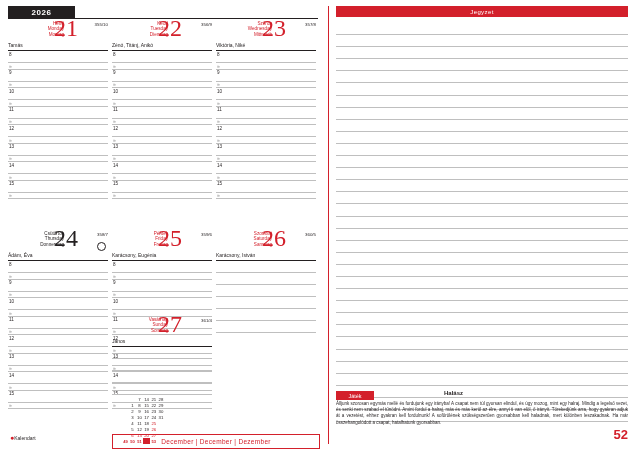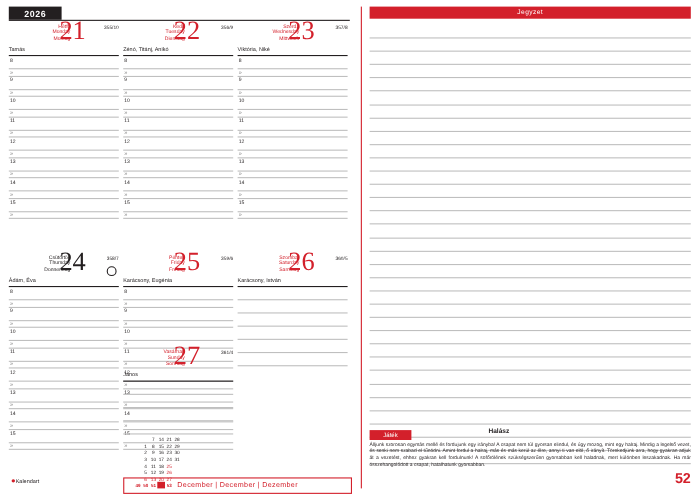--- a/index.html
+++ b/index.html
@@ -11,21 +11,21 @@
     overflow:hidden;
     position:relative;
   }
   .page{position:relative;width:636px;height:450px;}
 
   
   .left{
     position:absolute;left:8px;top:6px;width:310px;height:438px;
   }
   .year-box{
-    position:absolute;left:0;top:0;width:48px;height:12px;
+    position:absolute;left:0;top:0;width:67px;height:12px;
     background:#231f20;color:#ffffff;font-size:8px;font-weight:bold;
     display:flex;align-items:center;justify-content:center;letter-spacing:.5px;
   }
   .rule-top{position:absolute;left:0;top:12px;width:310px;height:1px;background:#231f20;}
 
   .col{position:absolute;top:14px;width:100px;}
   .col.c1{left:0;}
   .col.c2{left:104px;}
   .col.c3{left:208px;}
 

